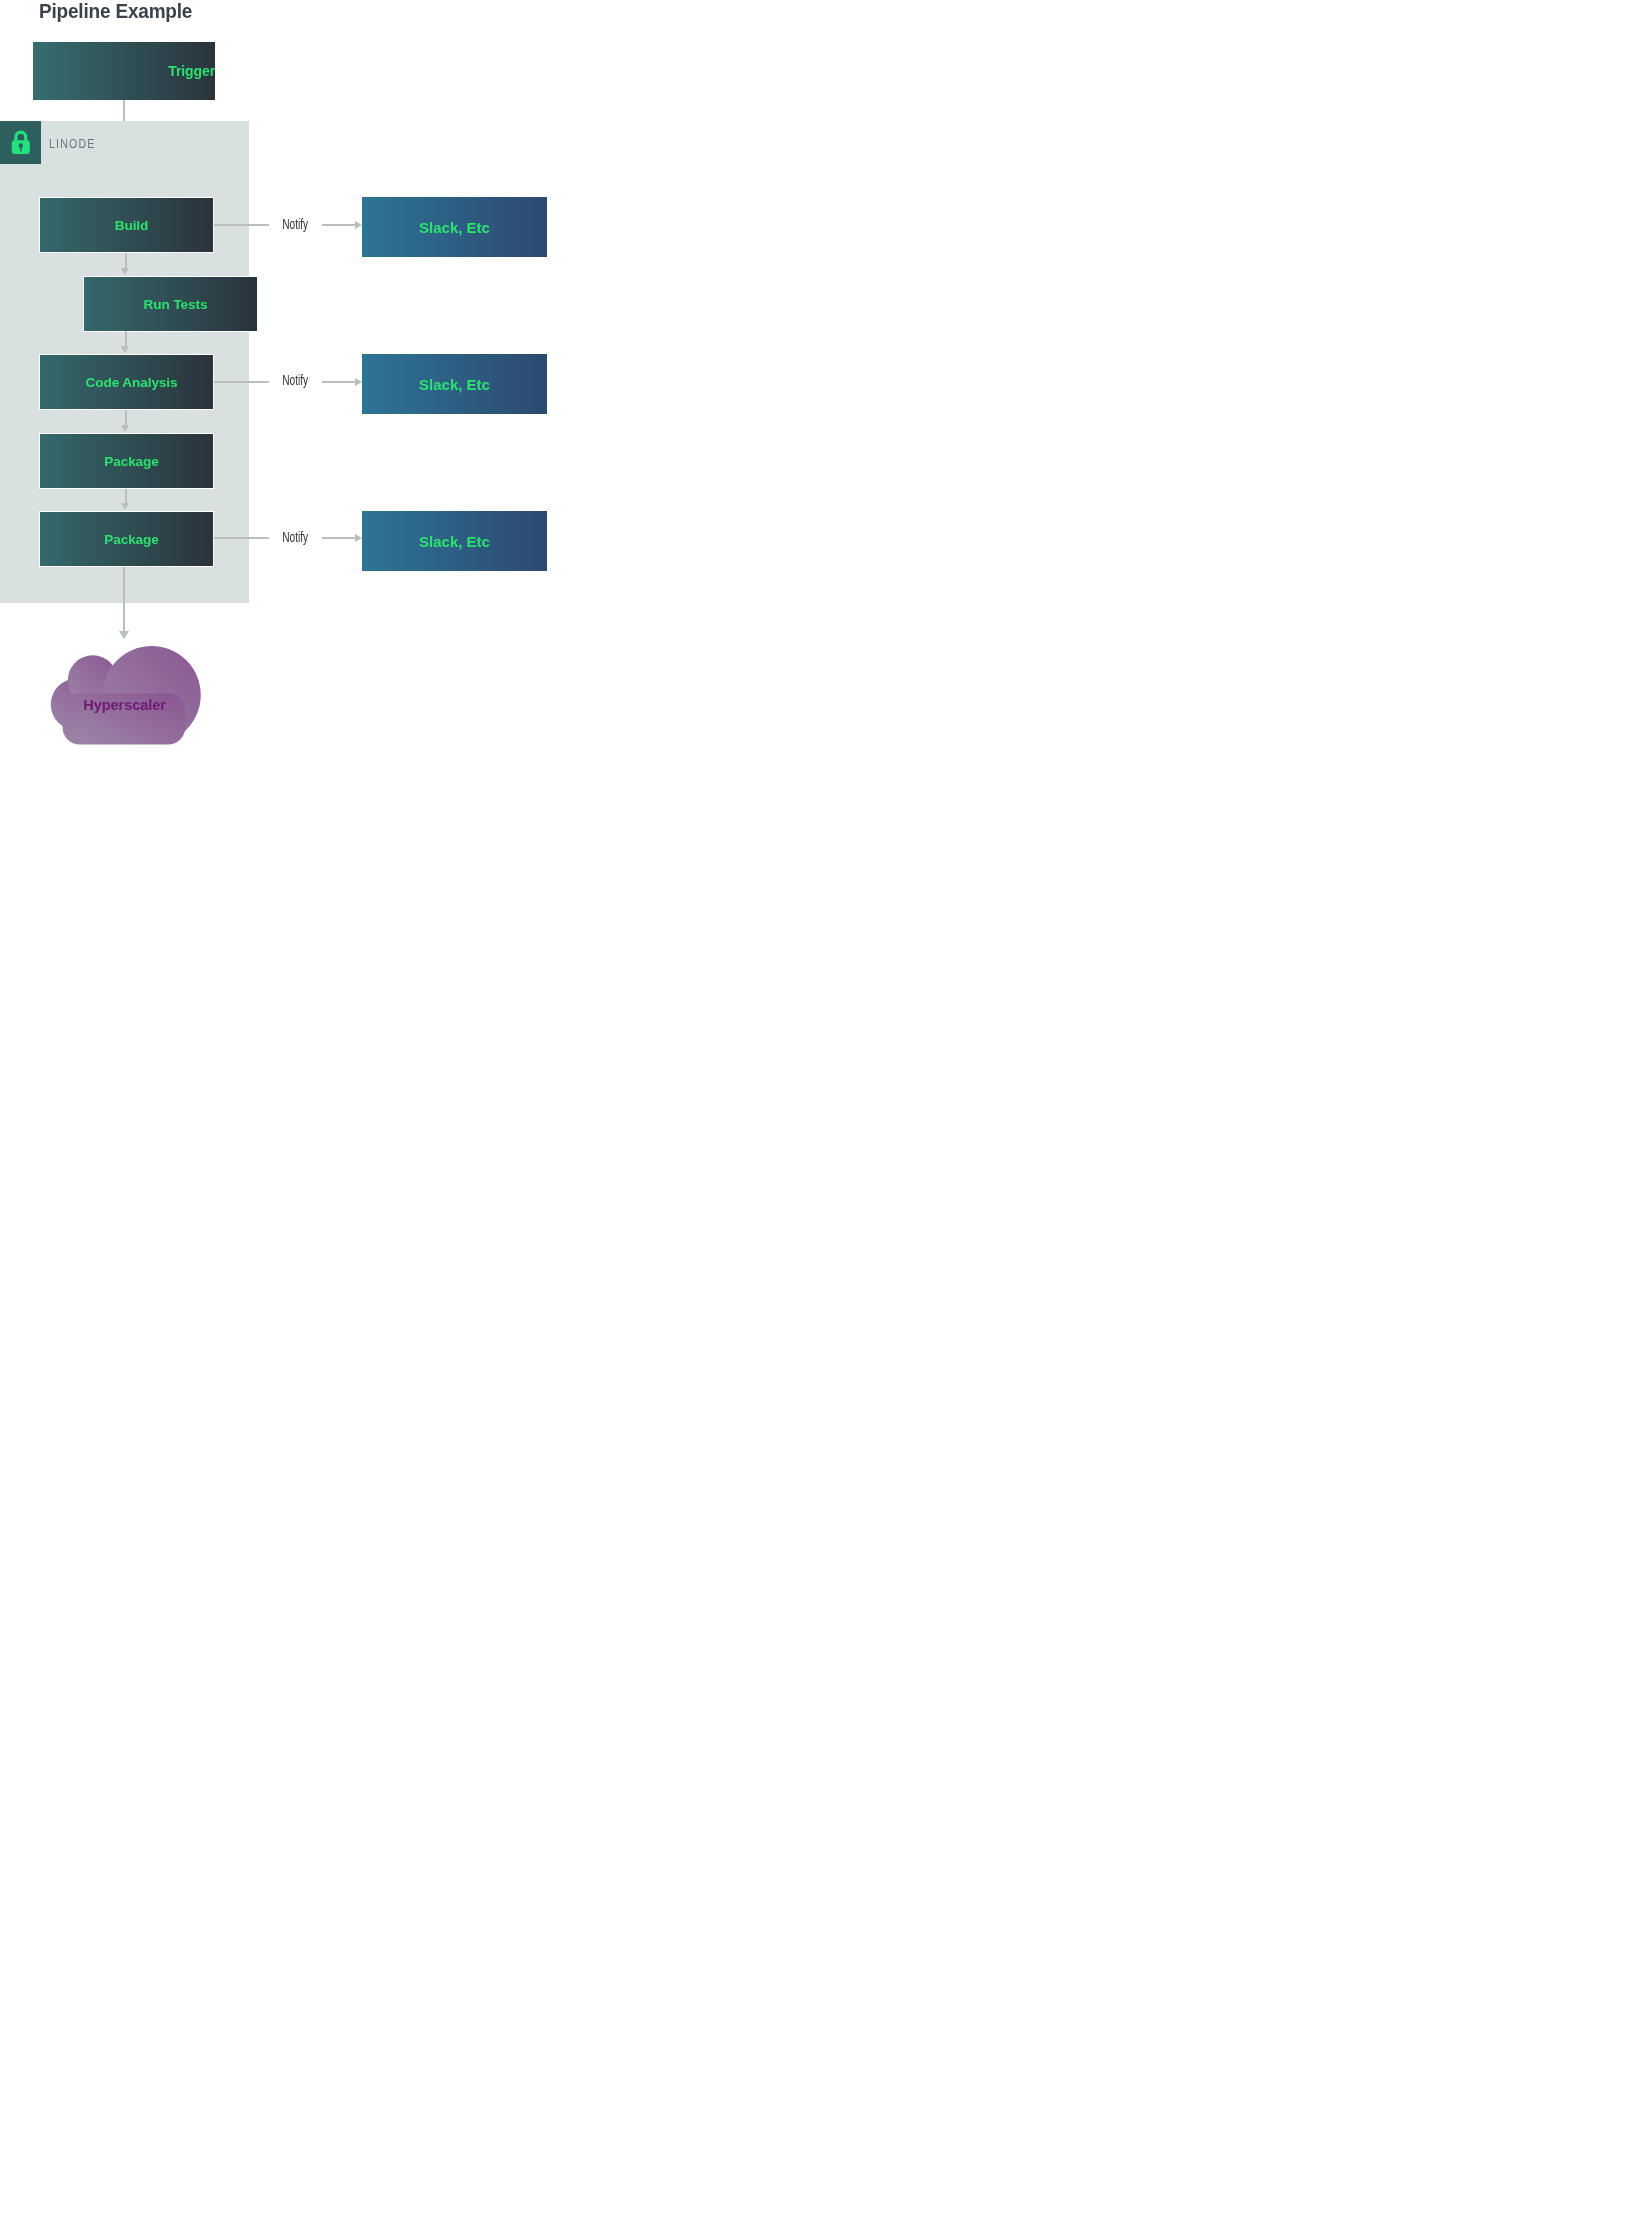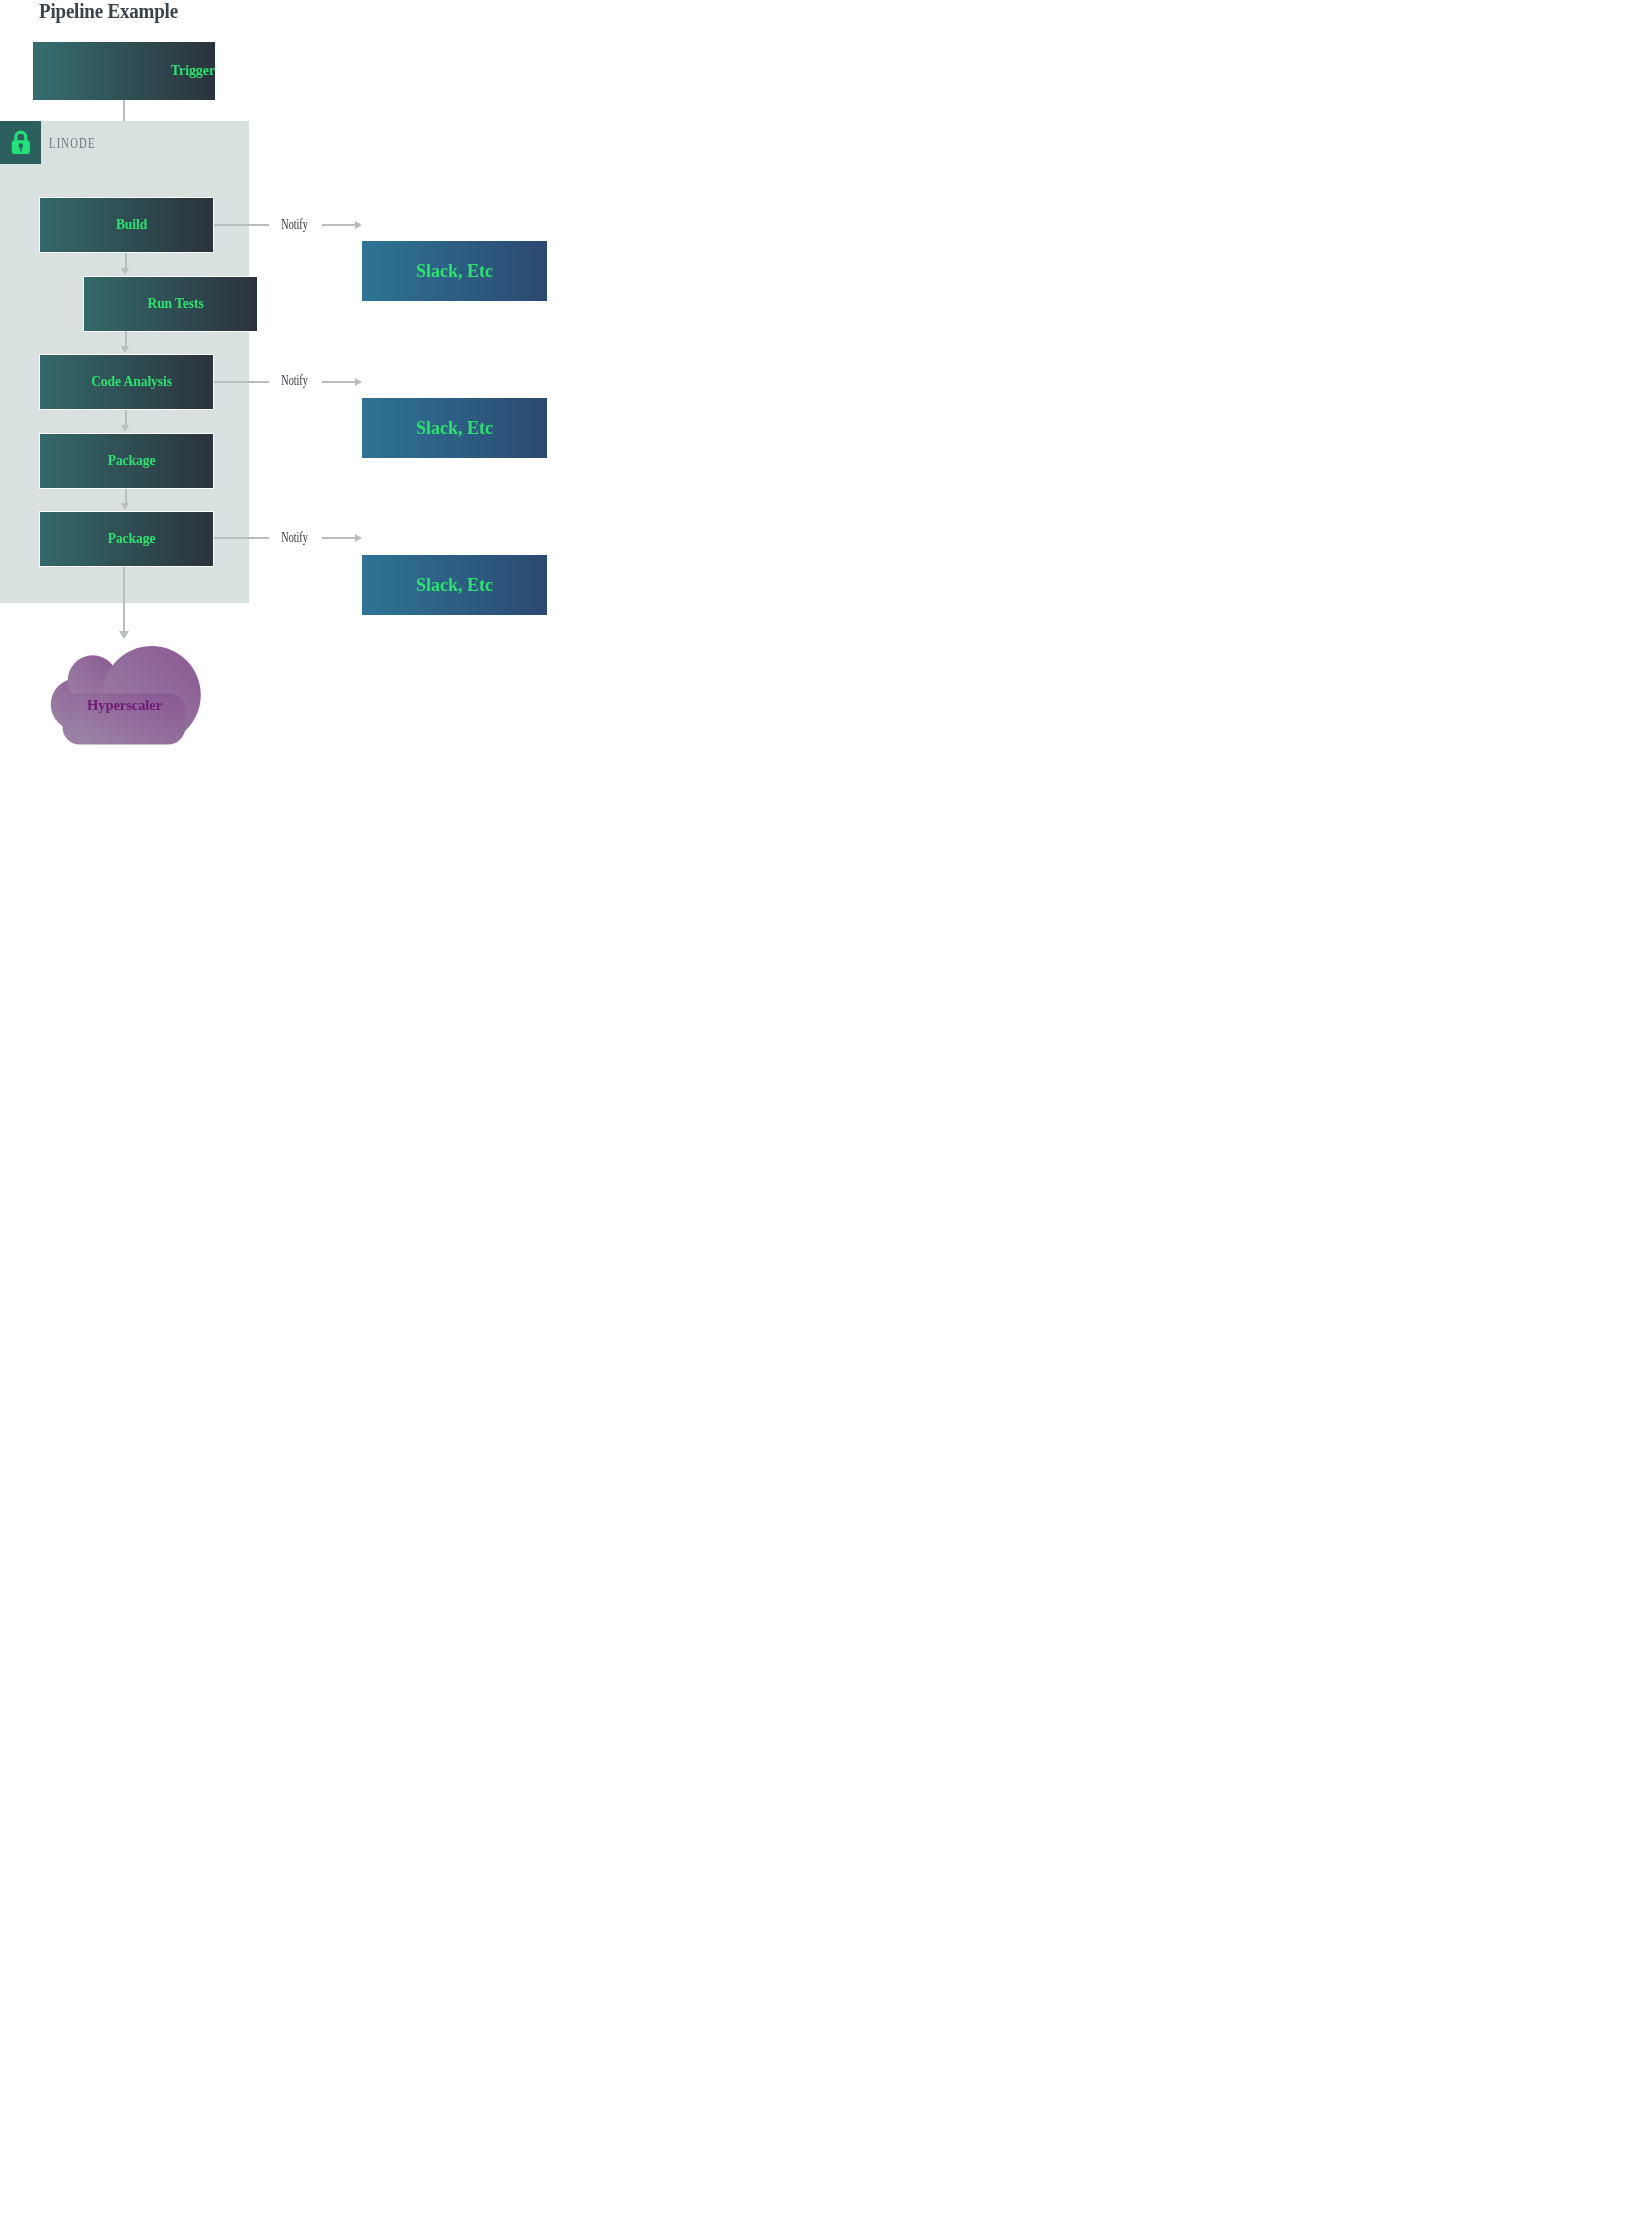--- a/index.html
+++ b/index.html
@@ -1,18 +1,18 @@
 <!DOCTYPE html>
 <html style="font-size:7.5px"><head>
 <meta charset="utf-8">
 <style>
   html,body{margin:0;padding:0;background:#ffffff;}
   .canvas{
     position:relative;width:548px;height:746px;background:#ffffff;overflow:hidden;
-    font-family:Liberation Serif, serif;
+    font-family:Liberation Sans, sans-serif;
   }
   .abs{position:absolute;}
   .page-title{
     left:39px;top:0px;width:235px;height:26px;
     font-size:20px;font-weight:800;color:#3A424B;letter-spacing:-0.2px;
     transform:scale(0.95,1.02);transform-origin:left top;white-space:nowrap;
   }
   .node{
     display:flex;align-items:center;justify-content:flex-end;
     color:#2CE26E;font-weight:800;font-size:14px;letter-spacing:-0.1px;
@@ -32,21 +32,21 @@
     left:39px;width:175px;height:56px;
     border:1.9px solid #ffffff;box-sizing:border-box;
     background:linear-gradient(90deg,#33696B 0%,#2B333C 100%);
     display:flex;align-items:center;justify-content:center;
     color:#2CE26E;font-weight:800;font-size:13.6px;letter-spacing:-0.1px;padding-left:10px;
   }
   .slack-box{
     left:362px;width:185px;height:60px;
     background:linear-gradient(90deg,#2E7495 0%,#2C4971 100%);
     display:flex;align-items:center;justify-content:center;
-    color:#2CE26E;font-weight:800;font-size:18px;margin-top:44px;
+    color:#2CE26E;font-weight:800;font-size:15px;
   }
   .vline{width:2.4px;background:#B9BEBE;}
   .hline{height:2.4px;background:#B9BEBE;}
   .head-down{width:0;height:0;border-left:4.2px solid transparent;border-right:4.2px solid transparent;border-top:7px solid #B9BEBE;}
   .head-down.big{border-left:5.2px solid transparent;border-right:5.2px solid transparent;border-top:8.5px solid #B9BEBE;}
   .head-right{width:0;height:0;border-top:4.7px solid transparent;border-bottom:4.7px solid transparent;border-left:7.5px solid #B9BEBE;}
   .notify-label{
     width:52px;height:20.7px;display:flex;align-items:center;justify-content:center;
     font-size:12.7px;font-weight:200;color:#2F343B;
   }

